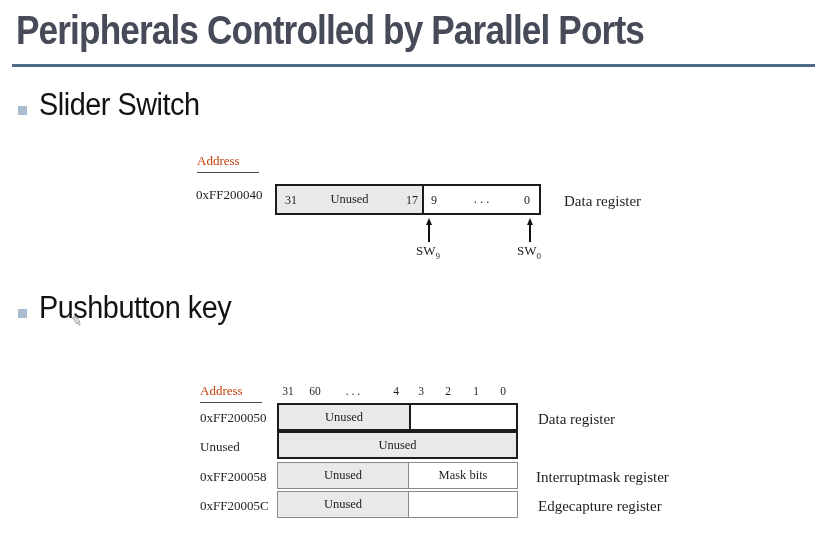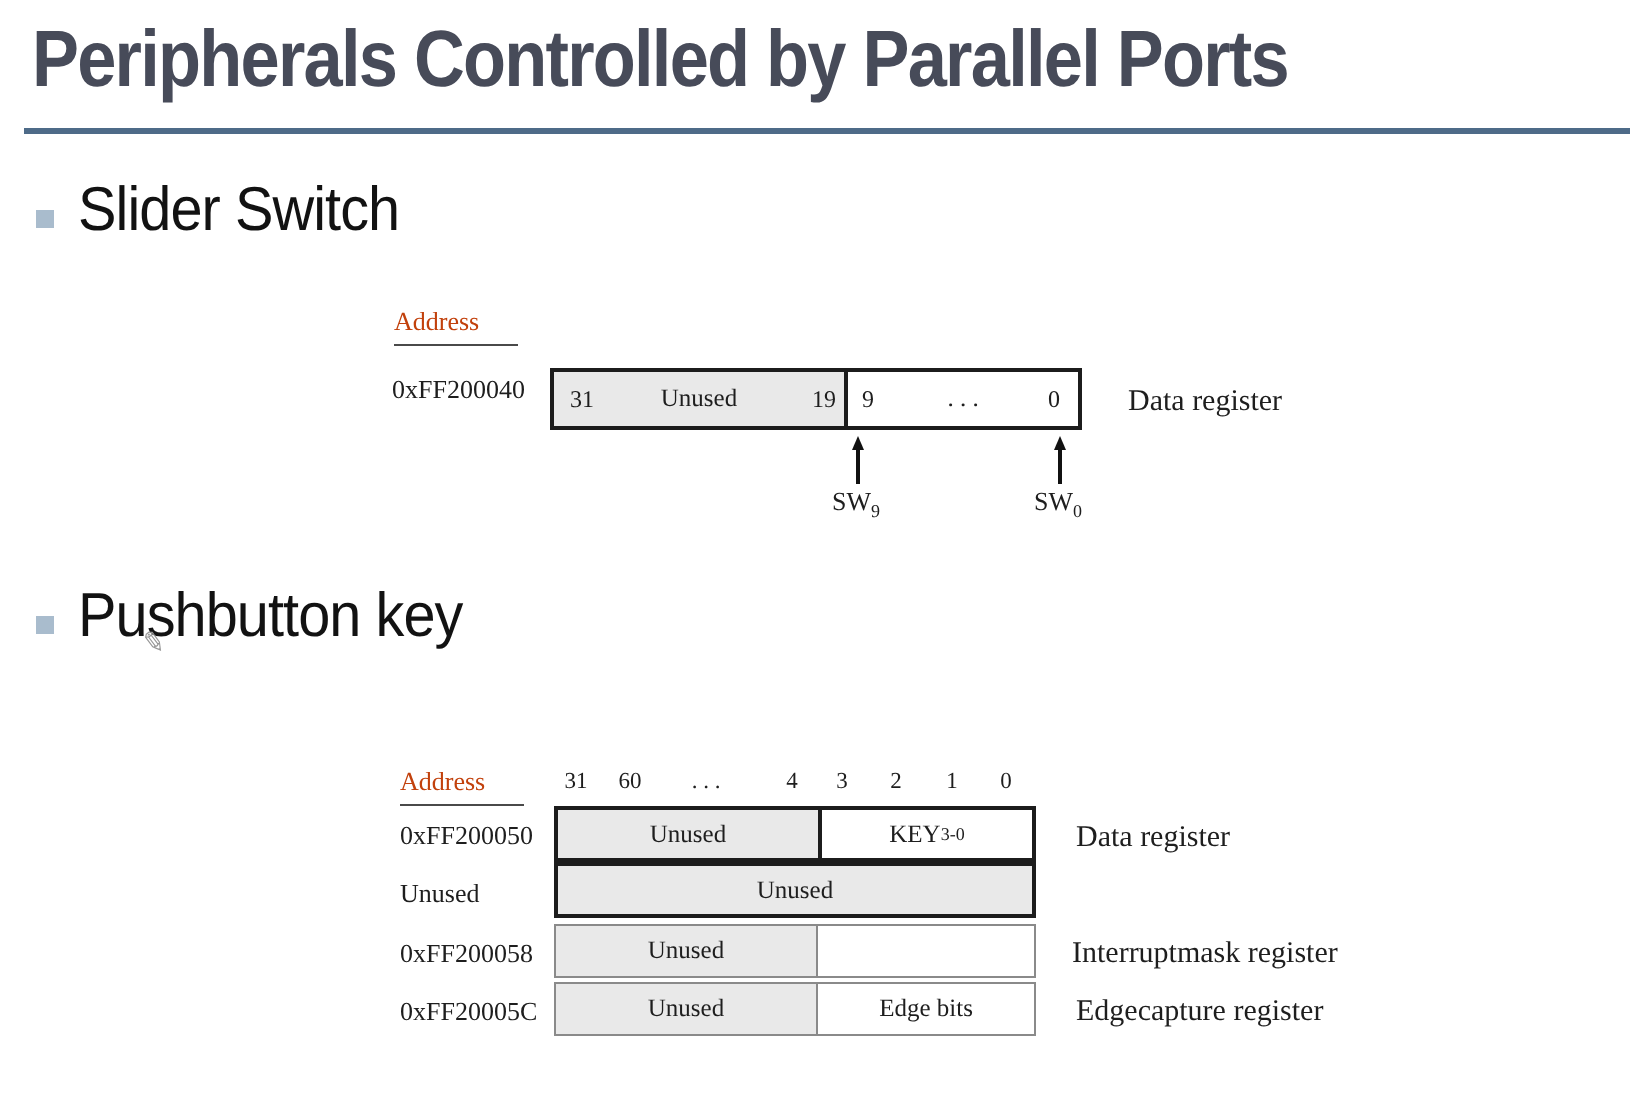--- a/index.html
+++ b/index.html
@@ -62,21 +62,21 @@
 <div class="abs" style="left:18px;top:101px;"><span class="bullet-sq"></span></div>
 <div class="abs bullet-text" style="left:39px;top:87px;">Slider Switch</div>
 
 <div class="abs addr-header" style="left:197px;top:153px;">Address</div>
 <div class="abs addr-label" style="left:196px;top:187px;">0xFF200040</div>
 
 <div class="abs reg-box thick" style="left:275px;top:184px;width:266px;height:31px;">
   <div class="cell gray divider-thick" style="width:145px;">
     <span class="edge-num" style="left:8px;">31</span>
     <span>Unused</span>
-    <span class="edge-num" style="right:4px;">19</span>
+    <span class="edge-num" style="right:4px;">17</span>
   </div>
   <div class="cell white" style="flex:1;">
     <span class="edge-num" style="left:7px;">9</span>
     <span>. . .</span>
     <span class="edge-num" style="right:9px;">0</span>
   </div>
 </div>
 <div class="abs reg-label" style="left:564px;top:193px;">Data register</div>
 
 <div class="uparrow" style="left:429px;top:218px;">
@@ -105,44 +105,40 @@
   <span class="bit-label" style="left:171px;">2</span>
   <span class="bit-label" style="left:199px;">1</span>
   <span class="bit-label" style="left:226px;">0</span>
 </div>
 
 <div class="abs addr-label" style="left:200px;top:410px;">0xFF200050</div>
 <div class="abs reg-box thick" style="left:277px;top:403px;width:241px;height:28px;">
   <div class="cell gray divider-thick" style="width:130px;">
     <span>Unused</span>
   </div>
-  <div class="cell white" style="flex:1;">
-    <span>KEY</span>
-      <sub>3-0</sub>
-  </div>
 </div>
 <div class="abs reg-label" style="left:538px;top:411px;">Data register</div>
 
 <div class="abs addr-label" style="left:200px;top:439px;">Unused</div>
 <div class="abs reg-box thick" style="left:277px;top:431px;width:241px;height:28px;">
   <div class="cell gray" style="flex:1;">
     <span>Unused</span>
   </div>
 </div>
 
 <div class="abs addr-label" style="left:200px;top:469px;">0xFF200058</div>
 <div class="abs reg-box thin" style="left:277px;top:462px;width:241px;height:27px;">
   <div class="cell gray divider-thin" style="width:130px;">
     <span>Unused</span>
   </div>
+  <div class="cell white" style="flex:1;">
+    <span>Mask bits</span>
+  </div>
 </div>
 <div class="abs reg-label" style="left:536px;top:469px;">Interruptmask register</div>
 
 <div class="abs addr-label" style="left:200px;top:498px;">0xFF20005C</div>
 <div class="abs reg-box thin" style="left:277px;top:491px;width:241px;height:27px;">
   <div class="cell gray divider-thin" style="width:130px;">
     <span>Unused</span>
   </div>
-  <div class="cell white" style="flex:1;">
-    <span>Edge bits</span>
-  </div>
 </div>
 <div class="abs reg-label" style="left:538px;top:498px;">Edgecapture register</div>
 
 </body></html>

